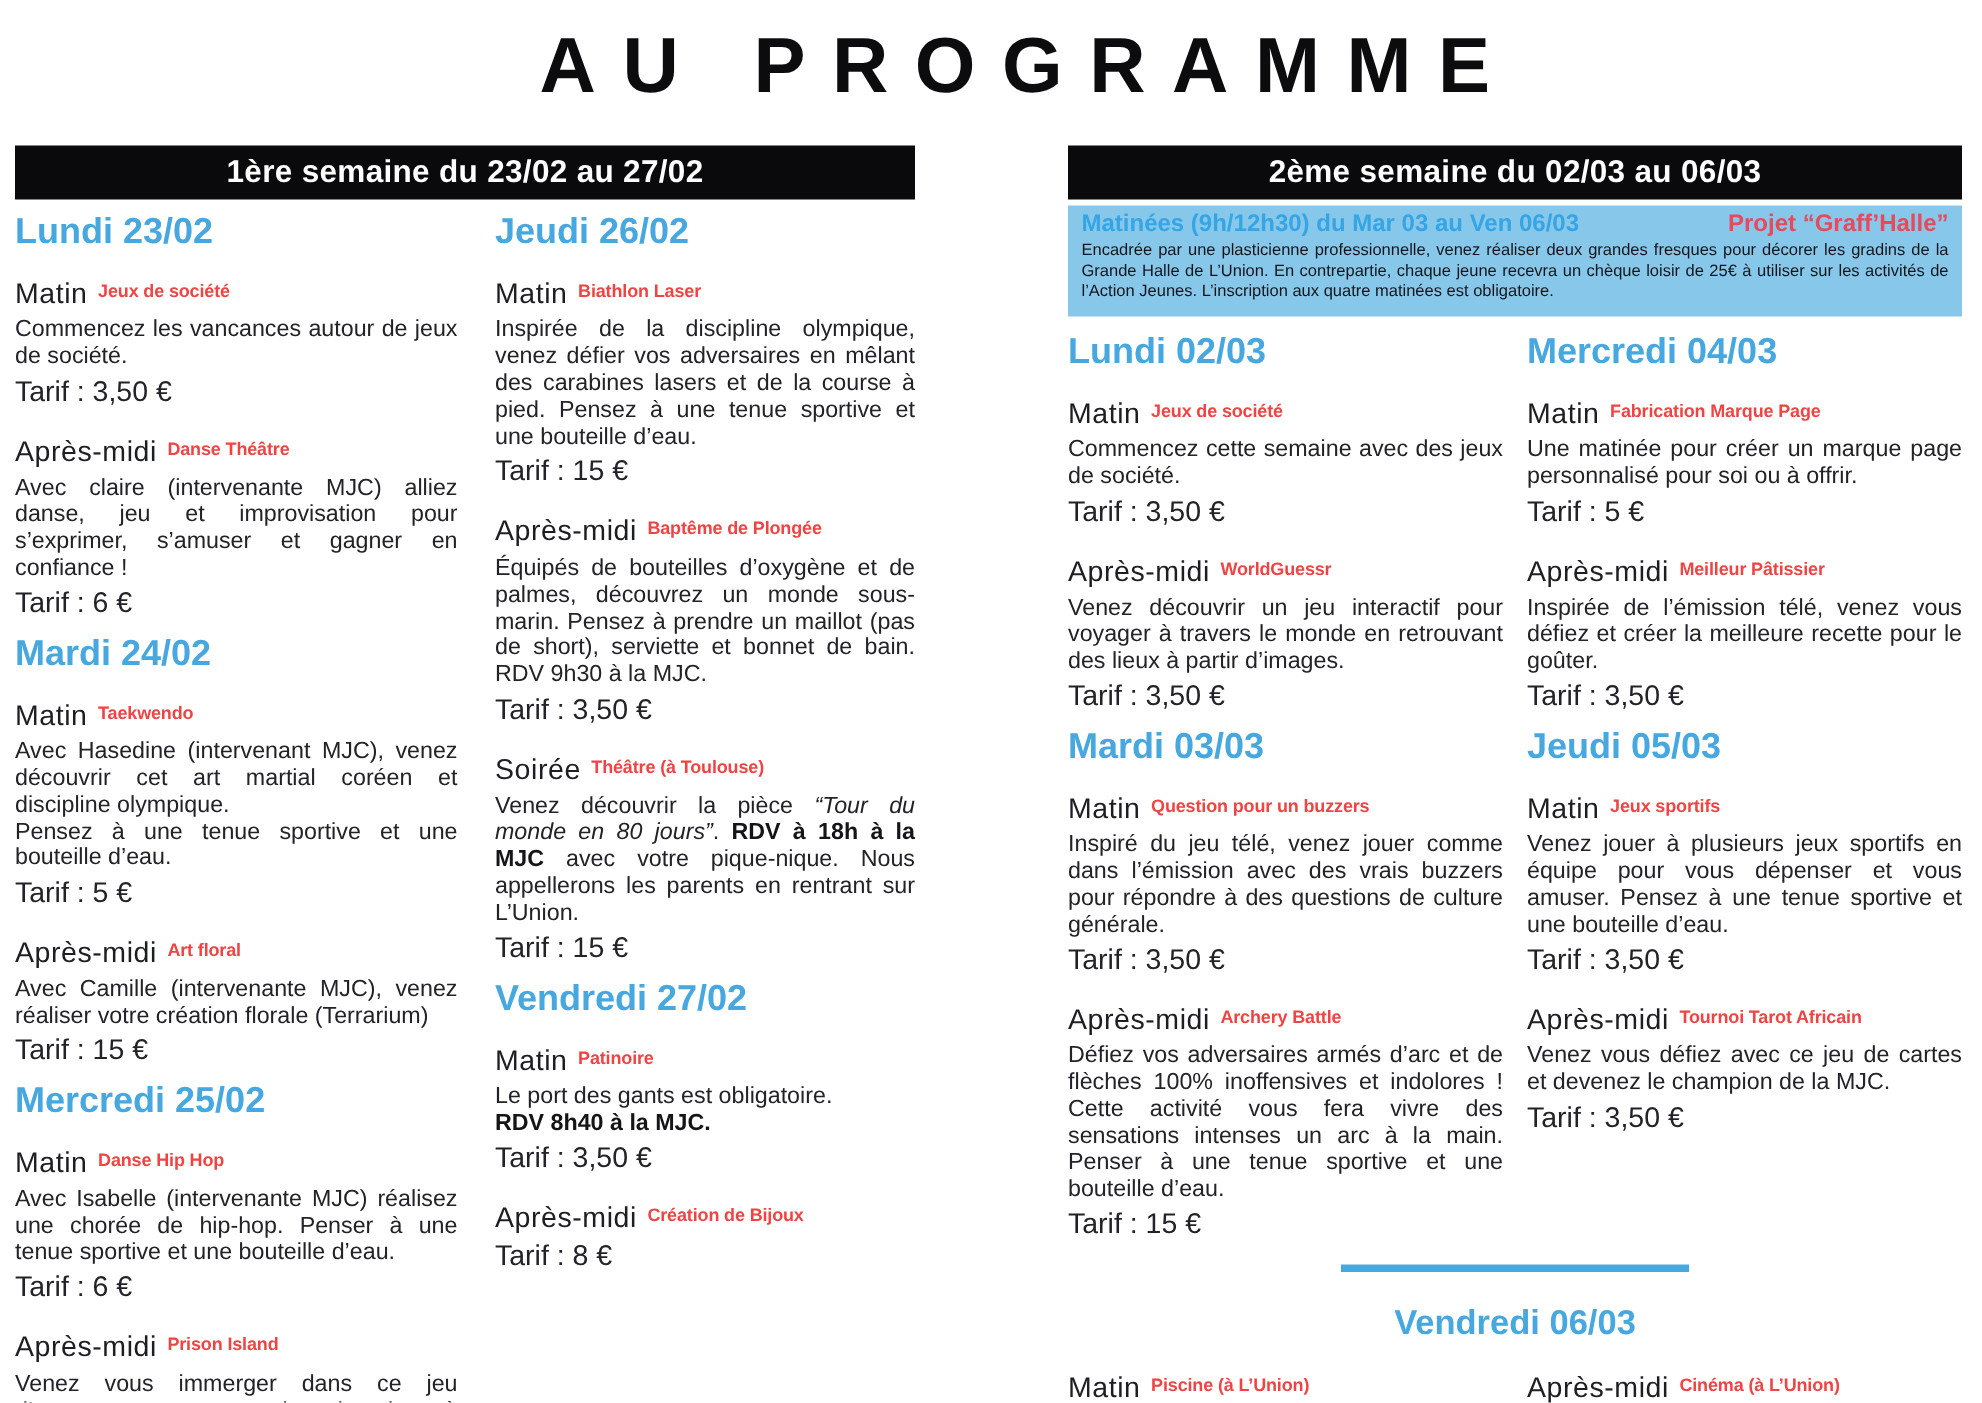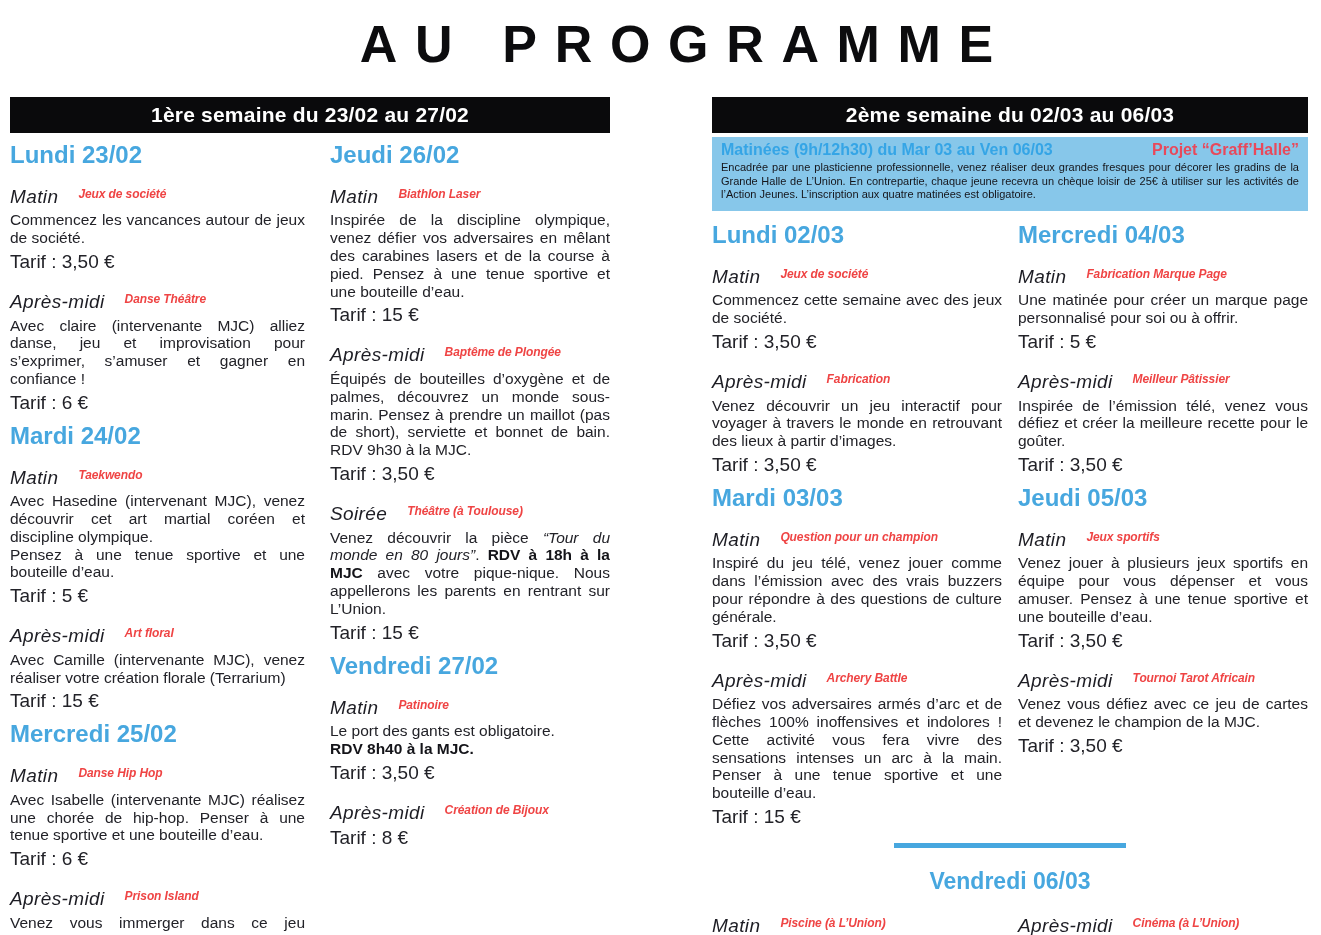--- a/index.html
+++ b/index.html
@@ -30,21 +30,21 @@
   .project-box{
     margin-top:4px;background:#87c7ea;padding:4px 9px 9px 9px;
   }
   .box-head{display:flex;justify-content:space-between;gap:10px;font-weight:bold;font-size:16px;line-height:1.15;}
   .box-head .box-blue{color:#35a5e6;white-space:nowrap;}
   .box-head .box-red{color:#e8495b;white-space:nowrap;}
   .box-body{margin:2px 0 0;font-size:11px;line-height:1.23;text-align:justify;color:#15151a;}
   .day{margin-top:9px;}
   .day-title{color:#47a7df;font-weight:bold;font-size:24px;line-height:1.08;}
   .entry{margin-top:7px;}
-  .entry-head{display:flex;gap:20px;align-items:flex-start;line-height:1.08;margin-top:19px;font-style:italic;}
+  .entry-head{display:flex;gap:7px;align-items:flex-start;line-height:1.08;margin-top:19px;}
   .period{font-size:19px;color:#1d1d24;white-space:nowrap;letter-spacing:0.02em;}
   .activity{font-size:12px;font-weight:bold;color:#ef4444;line-height:1.12;padding-top:1px;letter-spacing:-0.1px;}
   .desc{margin:4px 0 0;font-size:15.5px;line-height:1.15;text-align:justify;color:#222228;}
   .desc strong{color:#141419;}
   .tarif{margin:4px 0 0;font-size:19px;color:#222228;}
   .friday{margin-top:15px;}
   .friday-line{width:232px;height:5px;background:#47a7df;margin:0 auto;}
   .friday-title{text-align:center;color:#47a7df;font-weight:bold;font-size:23px;margin-top:21px;line-height:1.05;}
   .friday-cols{display:flex;gap:16px;margin-top:4px;align-items:flex-start;}
   .friday-cols .fcol{width:290px;}
@@ -182,32 +182,32 @@
             <div class="entry-head">
               <span class="period">Matin</span>
               <span class="activity">Jeux de société</span>
             </div>
             <p class="desc">Commencez cette semaine avec des jeux de société.</p>
             <p class="tarif">Tarif : 3,50 €</p>
           </div>
           <div class="entry">
             <div class="entry-head">
               <span class="period">Après-midi</span>
-              <span class="activity">Fabrication</span>
+              <span class="activity">WorldGuessr</span>
             </div>
             <p class="desc">Venez découvrir un jeu interactif pour voyager à travers le monde en retrouvant des lieux à partir d’images.</p>
             <p class="tarif">Tarif : 3,50 €</p>
           </div>
         </div>
         <div class="day">
           <div class="day-title">Mardi 03/03</div>
           <div class="entry">
             <div class="entry-head">
               <span class="period">Matin</span>
-              <span class="activity">Question pour un champion</span>
+              <span class="activity">Question pour un buzzers</span>
             </div>
             <p class="desc">Inspiré du jeu télé, venez jouer comme dans l’émission avec des vrais buzzers pour répondre à des questions de culture générale.</p>
             <p class="tarif">Tarif : 3,50 €</p>
           </div>
           <div class="entry">
             <div class="entry-head">
               <span class="period">Après-midi</span>
               <span class="activity">Archery Battle</span>
             </div>
             <p class="desc">Défiez vos adversaires armés d’arc et de flèches 100% inoffensives et indolores ! Cette activité vous fera vivre des sensations intenses un arc à la main. Penser à une tenue sportive et une bouteille d’eau.</p>

